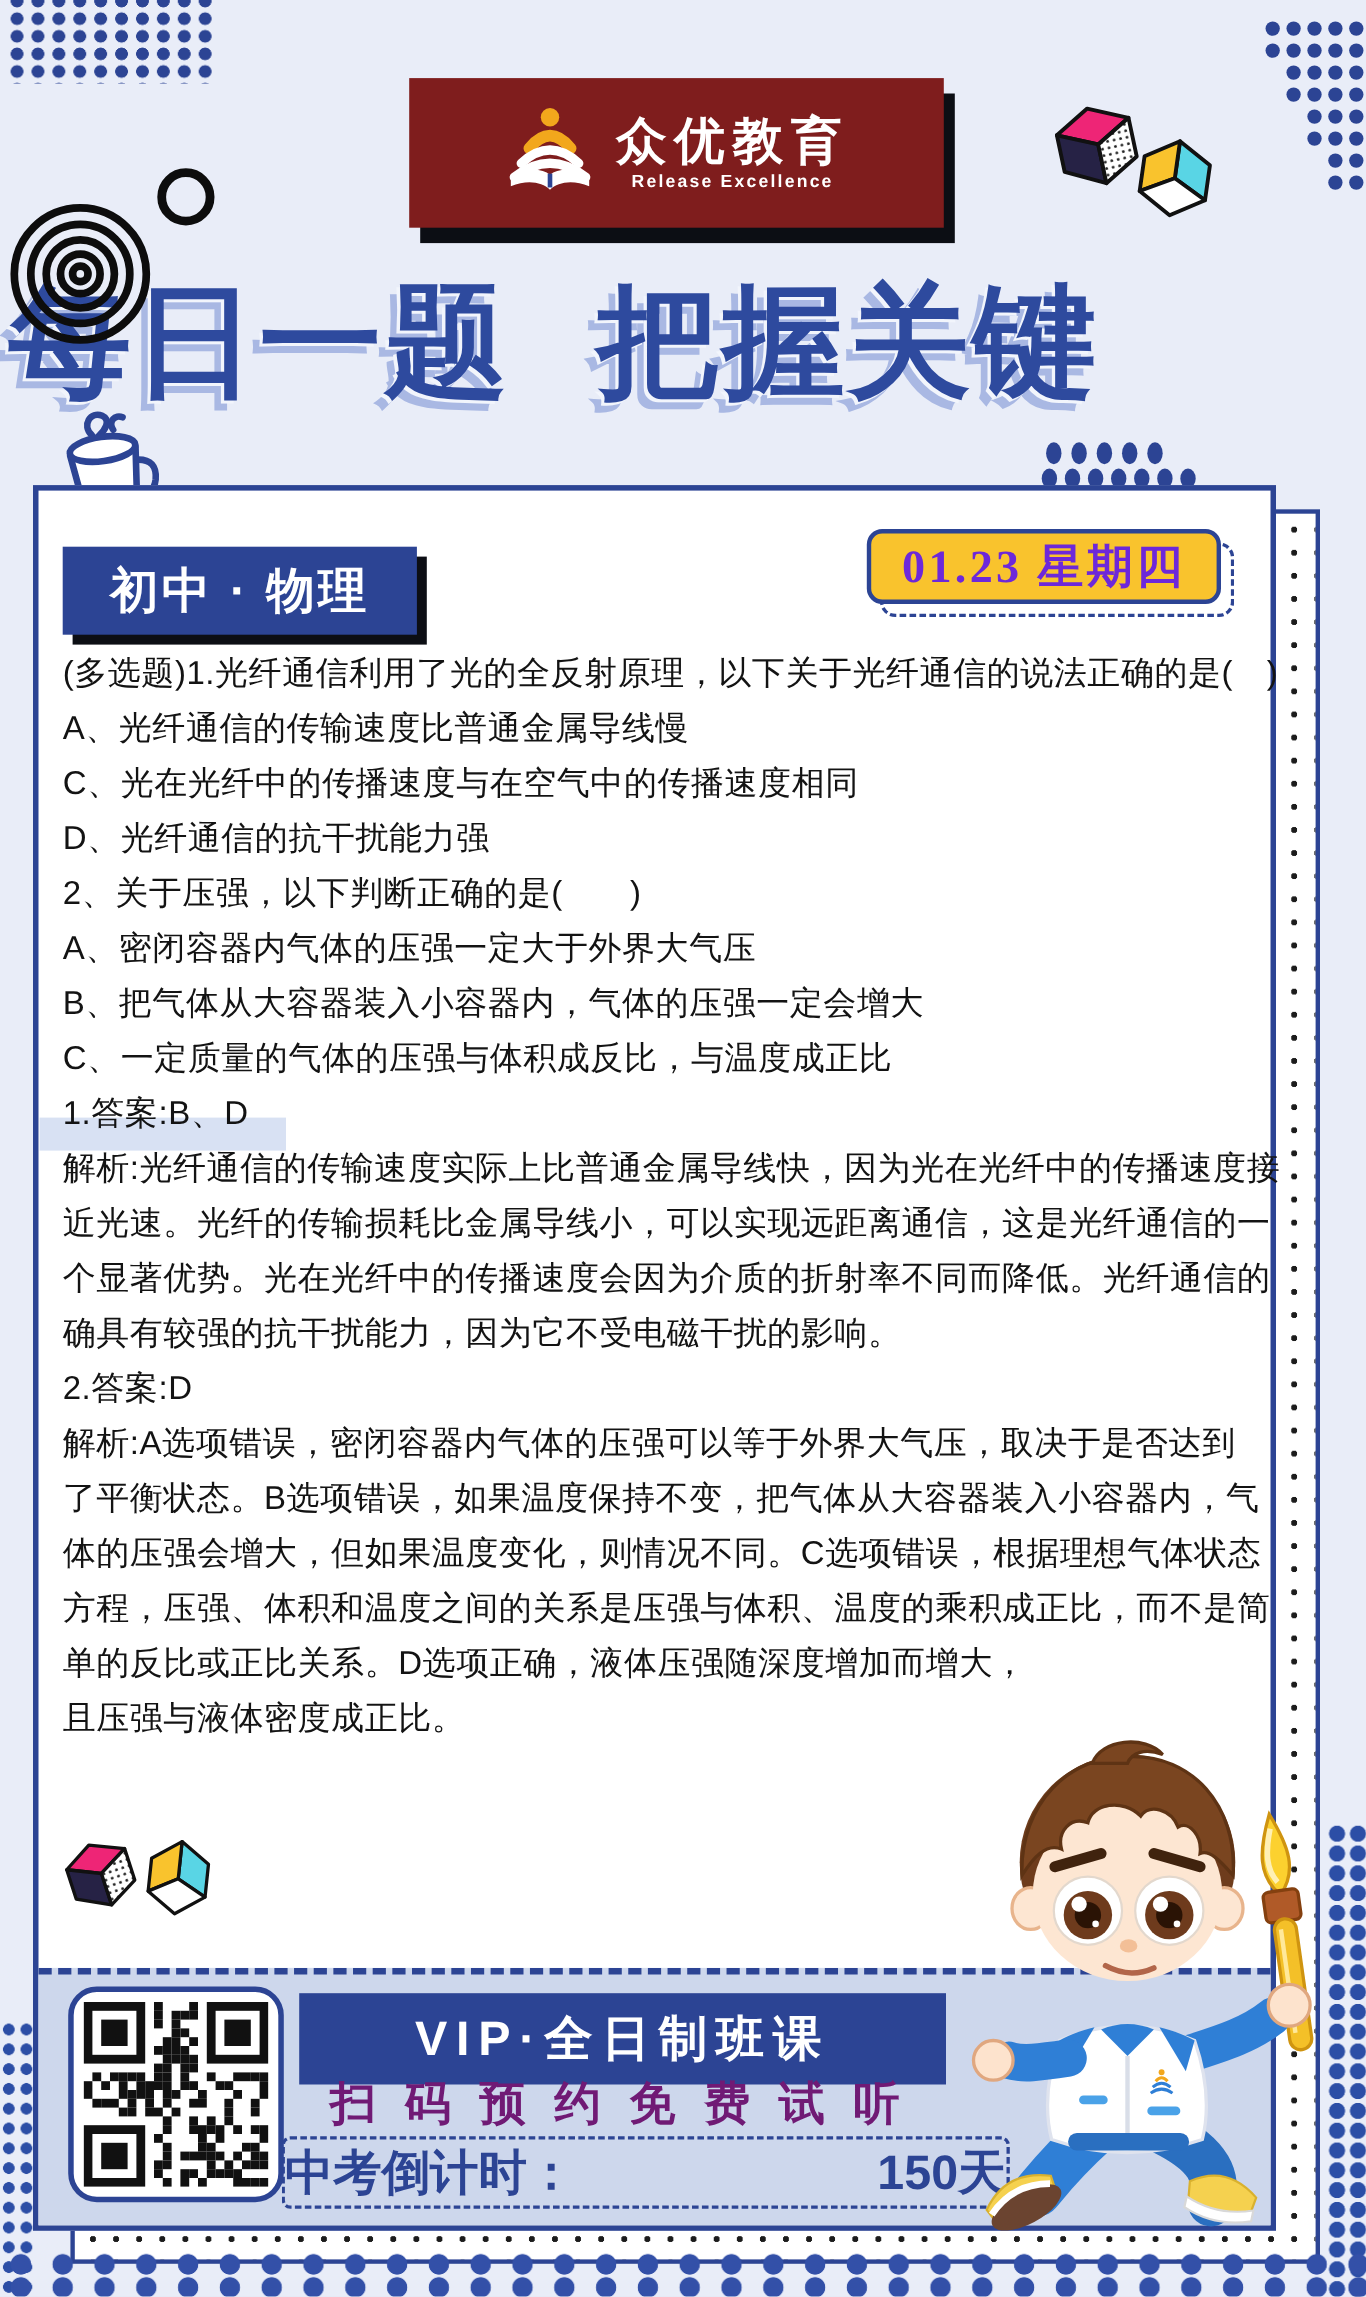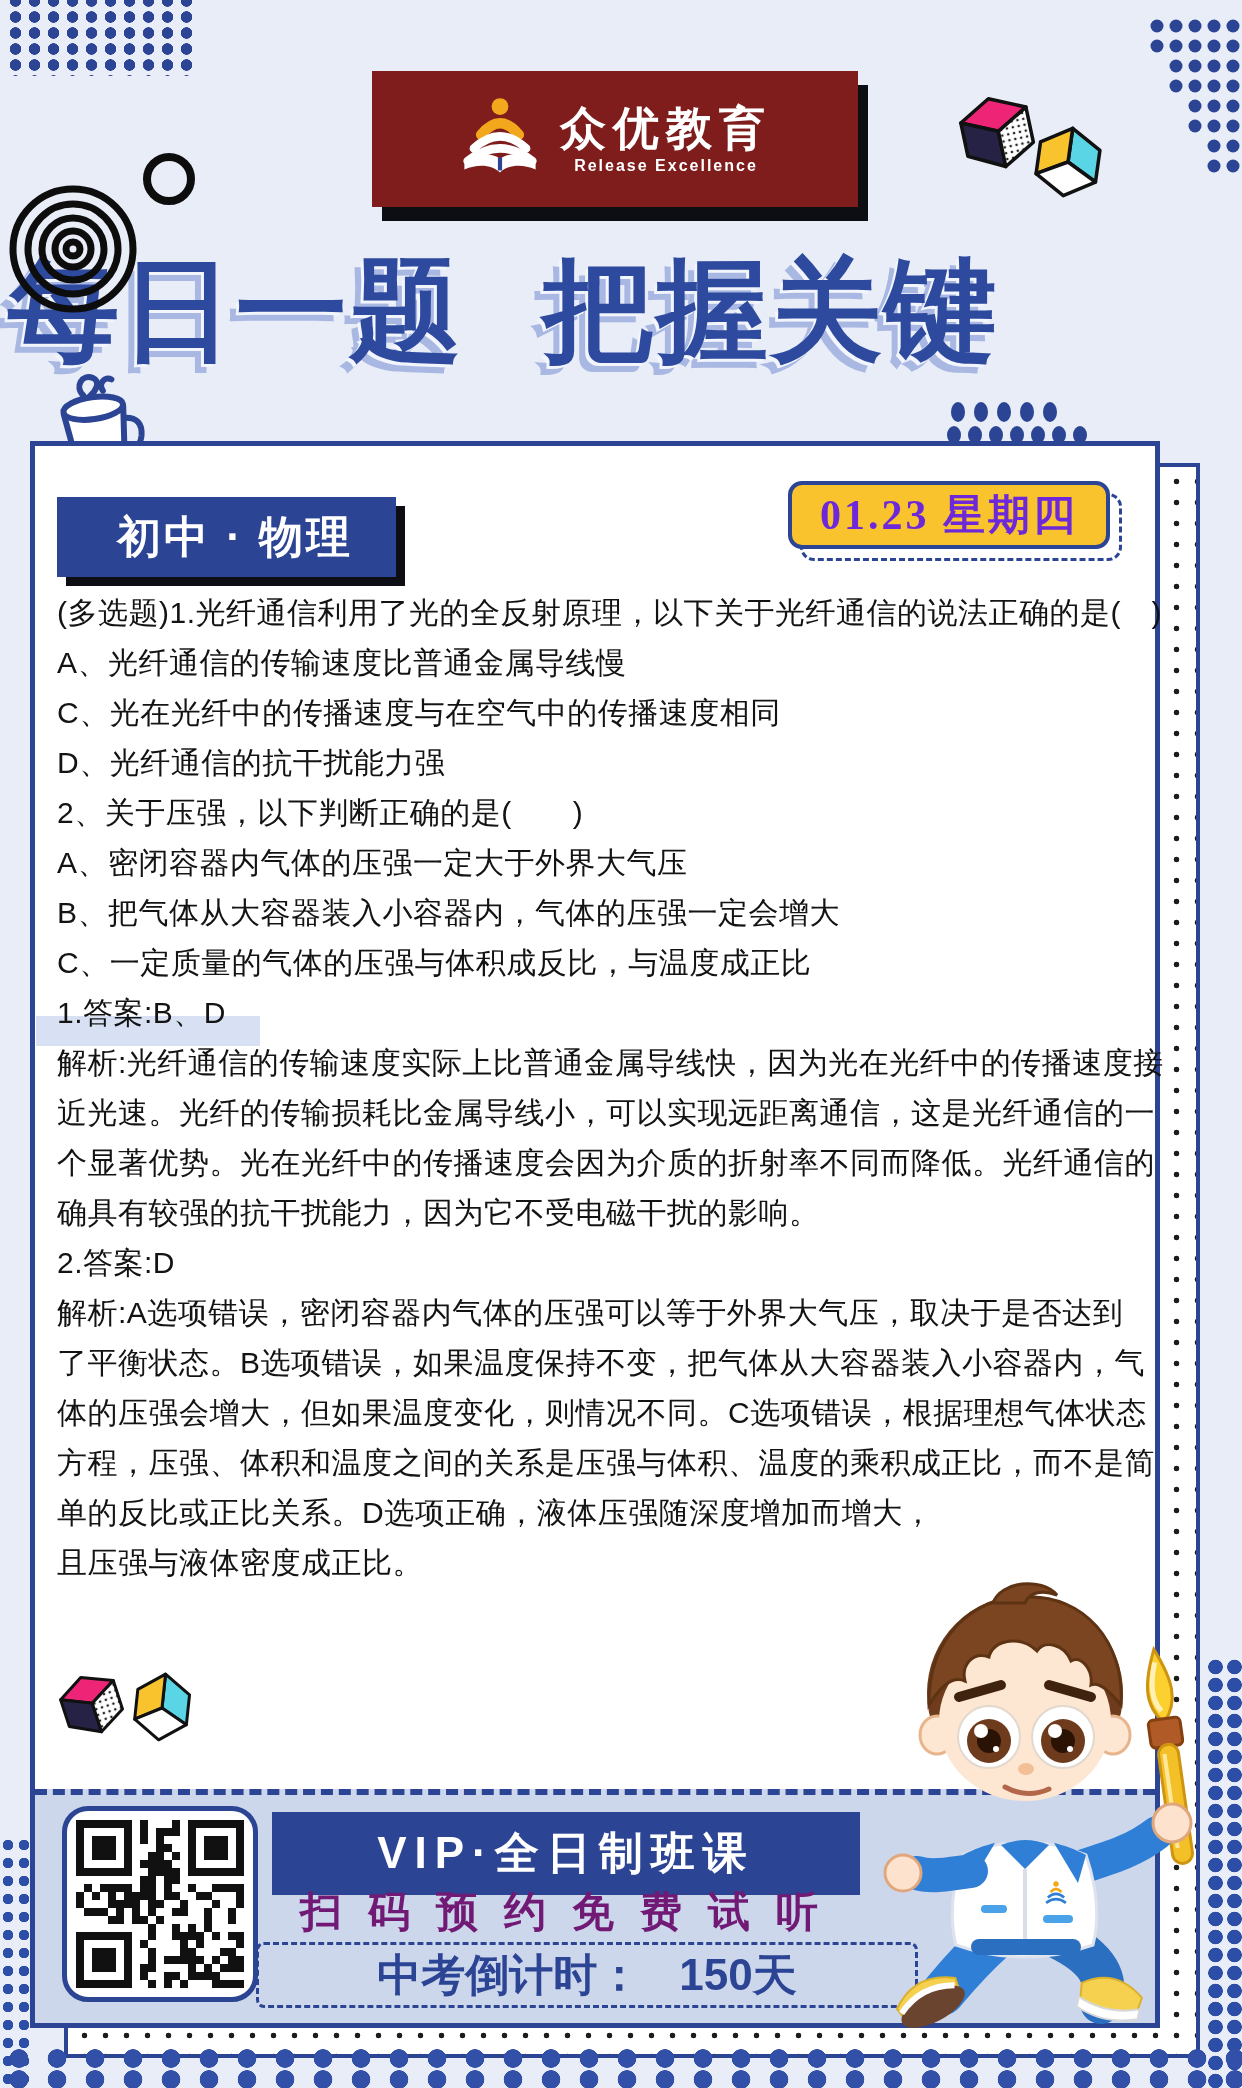--- a/index.html
+++ b/index.html
@@ -33,21 +33,21 @@
   
   .shadow-card{left:64px;top:463px;width:1136px;height:1595px;box-sizing:border-box;
     border:4px solid #2c4494;background-color:#fff;z-index:1;
     background-image:radial-gradient(circle,#1c1c1c 2.6px,transparent 3.1px);
     background-size:21px 21px;background-position:6px 4px;}
   .card{left:30px;top:441px;width:1130px;height:1587px;box-sizing:border-box;
     background:#fff;border:5px solid #2c4494;z-index:2;}
   
   .subject-badge{left:57px;top:497px;width:322px;height:80px;background:#2c4494;z-index:3;
     color:#fff;font-size:44px;font-weight:bold;display:flex;align-items:center;
-    justify-content:center;letter-spacing:3px;box-shadow:9px 9px 0 #0c0e14;padding-left:17px;}
+    justify-content:center;letter-spacing:3px;box-shadow:9px 9px 0 #0c0e14;}
   .date-badge{left:788px;top:481px;width:322px;height:68px;z-index:3;}
   .date-badge:before{content:"";position:absolute;left:12px;top:12px;width:100%;height:100%;
     background:#fff;border:3px dashed #2c4494;border-radius:14px;box-sizing:border-box;}
   .date-inner{position:absolute;width:100%;height:100%;background:#f9c32d;
     border:4px solid #2c4494;border-radius:14px;box-sizing:border-box;
     display:flex;align-items:center;justify-content:center;
     font-family:"Liberation Serif",serif;font-weight:bold;font-size:42px;color:#6d28d9;letter-spacing:3px;}
   
   .highlight-bar{left:36px;top:1016px;width:224px;height:30px;background:#d8e1f3;z-index:3;}
   .qtext{left:57px;top:588px;width:1092px;z-index:4;}
@@ -59,21 +59,21 @@
   .qr-box{left:62px;top:1806px;width:196px;height:196px;background:#fff;z-index:4;
     border:5px solid #2c4494;border-radius:26px;box-sizing:border-box;
     display:flex;align-items:center;justify-content:center;}
   .vip-bar{left:272px;top:1812px;width:588px;height:83px;background:#2c4494;z-index:4;
     color:#fff;font-size:44px;font-weight:bold;letter-spacing:8px;
     display:flex;align-items:center;justify-content:center;white-space:nowrap;}
   .scan-cta{left:272px;top:1884px;width:600px;height:50px;z-index:4;color:#701a75;
     font-size:42px;font-weight:bold;letter-spacing:26px;text-align:center;white-space:nowrap;}
   .countdown-box{left:256px;top:1942px;width:662px;height:66px;z-index:4;box-sizing:border-box;
     border:3px dashed #2c4494;border-radius:8px;display:flex;align-items:center;
-    justify-content:center;color:#2c4494;font-size:44px;font-weight:900;white-space:nowrap;}
+    justify-content:space-between;color:#2c4494;font-size:44px;font-weight:900;white-space:nowrap;}
   .countdown-box .val{margin-left:38px;}
   
   .mascot{left:843px;top:1553px;width:362px;height:485px;z-index:6;}
   .deco{z-index:2;}
 </style>
 </head>
 <body>
 
 <div class="page">
 

